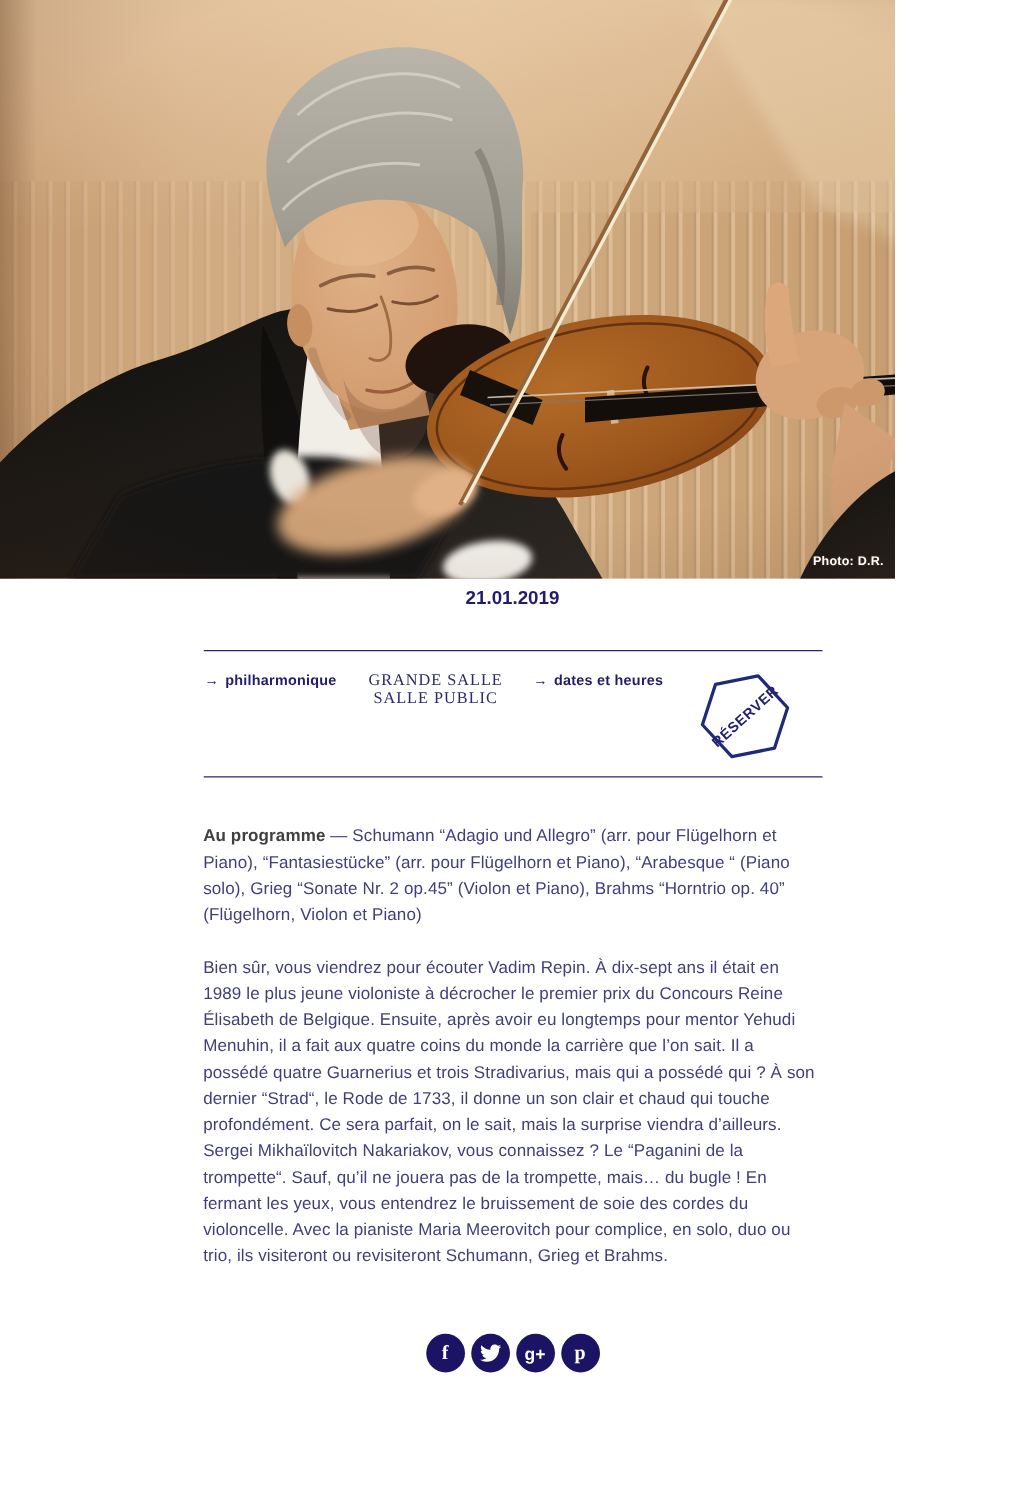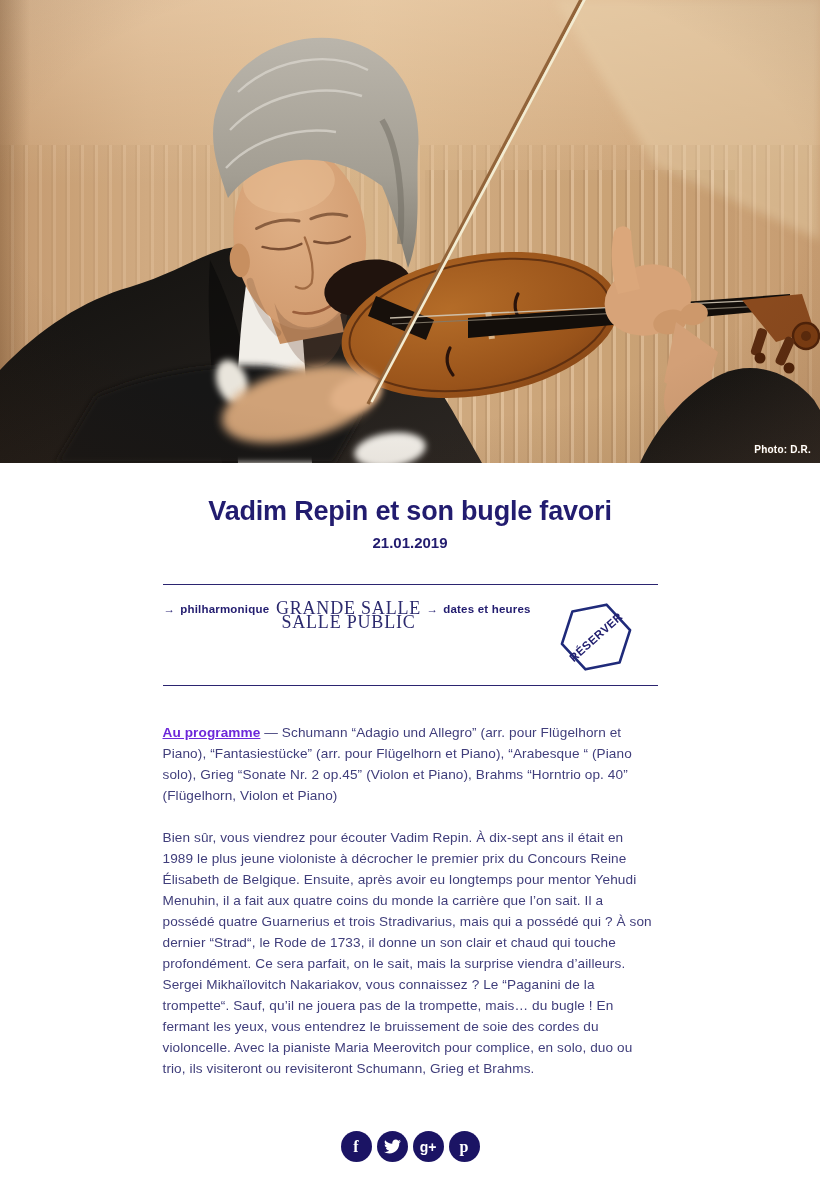--- a/index.html
+++ b/index.html
@@ -1,21 +1,21 @@
 <!DOCTYPE html>
 <html><head>
 <meta charset="utf-8">
 <style>
   * { margin:0; padding:0; box-sizing:border-box; }
   html,body { background:#ffffff; }
   body { font-family:"Liberation Sans","DejaVu Sans",sans-serif; }
   .page { position:relative; width:820px; height:1188px; margin:0 auto; background:#ffffff; overflow:hidden; }
 
   
-  .hero { position:relative; width:820px; height:463px; overflow:hidden; }
+  .hero { position:relative; width:716px; height:463px; overflow:hidden; }
   .hero svg { display:block; }
   .photo-credit {
     position:absolute; right:9px; bottom:8px;
     color:#ffffff; font-size:10px; font-weight:bold; letter-spacing:.2px;
     text-shadow:0 0 2px rgba(120,80,40,.6);
   }
 
   
   .content { width:495px; margin:0 auto; color:#221c6f; }
 
@@ -36,28 +36,28 @@
     position:absolute; top:18px;
     font-size:11.5px; font-weight:bold; color:#221c6f; cursor:pointer;
     letter-spacing:.2px; white-space:nowrap;
   }
   .meta-link .arrow { margin-right:5px; font-weight:normal; }
   .meta-link-1 { left:1px; }
   .meta-link-2 { left:264px; }
   .venue {
     position:absolute; left:108px; top:16px; width:156px; text-align:center;
     font-family:"Liberation Serif","DejaVu Serif",serif;
-    font-size:18px; letter-spacing:.8px; line-height:14px; color:#2c2a6e;
+    font-size:13px; letter-spacing:.8px; line-height:14px; color:#2c2a6e;
   }
   .reserve-badge { position:absolute; right:24px; top:15px; width:76px; height:74px; cursor:pointer; }
 
   .body-copy { font-size:13.6px; line-height:21px; color:#403e7b; letter-spacing:.1px; }
   .para-1 { margin-top:36px; }
   .para-2 { margin-top:21px; }
-  .body-copy strong { color:#6d28d9; font-weight:bold;text-decoration:underline; }
+  .body-copy strong { color:#404040; font-weight:bold; }
 
   .social-row { margin-top:52px; display:flex; justify-content:center; gap:5px; }
   .social-btn {
     width:31px; height:31px; border-radius:50%; background:#1b1464;
     display:flex; align-items:center; justify-content:center; cursor:pointer;
     color:#ffffff;
   }
   .social-glyph { font-size:16px; font-weight:bold; line-height:1; font-family:"Liberation Serif","DejaVu Serif",serif; }
   .social-glyph.gplus { font-size:14px; font-family:"Liberation Sans",sans-serif; }
   .social-btn svg { display:block; }
@@ -195,21 +195,20 @@
       <line x1="584" y1="-6" x2="368" y2="404" stroke="#92643a" stroke-width="3.4"></line>
       <line x1="587.5" y1="-6" x2="371.5" y2="402" stroke="#f3ecd2" stroke-width="2.6"></line>
 
       <rect width="820" height="463" fill="url(#vignette)"></rect>
     </svg>
     <div class="photo-credit">Photo: D.R.</div>
   </div>
 
   <div class="content">
 
-    <h1 class="title">Vadim Repin et son bugle favori</h1>
     <div class="date">21.01.2019</div>
 
     <div class="meta-section">
       <a class="meta-link meta-link-1">
         <span class="arrow">→</span><span>philharmonique</span>
       </a>
       <div class="venue">
         <div>GRANDE SALLE</div>
         <div>SALLE PUBLIC</div>
       </div>

